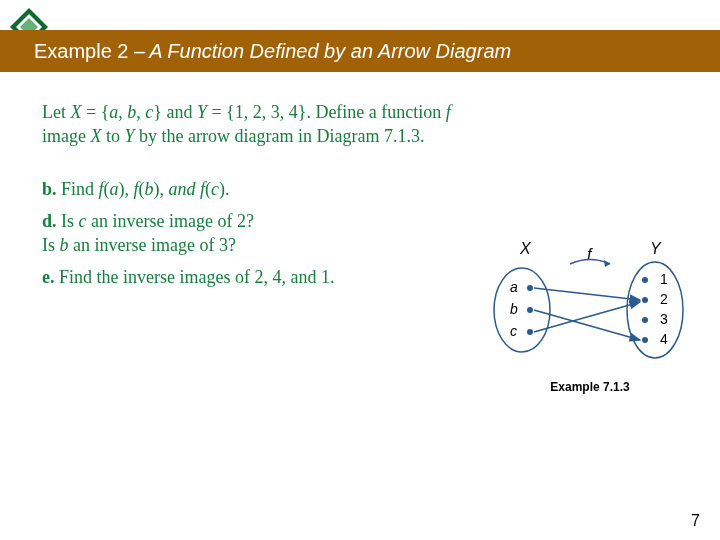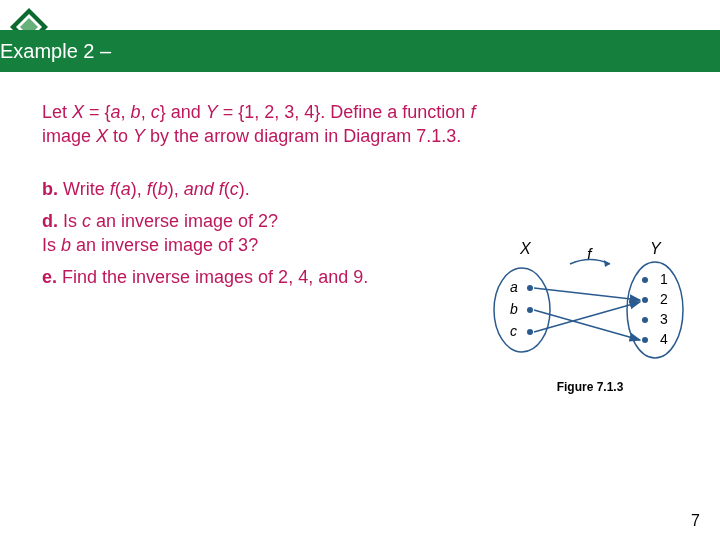--- a/index.html
+++ b/index.html
@@ -10,43 +10,45 @@
     font-family: Arial, Helvetica, sans-serif;
     position: relative;
     overflow: hidden;
   }
   .title-bar {
     position: absolute;
     top: 30px;
     left: 0;
     width: 100%;
     height: 42px;
-    background: #15803d;
+    background: #a16207;
     display: flex;
     align-items: center;
+    padding-left: 34px;
     color: #fff;
     font-size: 20px;
   }
   .title-bar .example-num { font-style: normal; }
   .title-bar .example-title { font-style: italic; margin-left: 4px; }
   .diamond-icon {
     position: absolute;
     top: 8px;
     left: 10px;
     width: 38px;
     height: 38px;
   }
   .content {
     position: absolute;
     top: 100px;
     left: 42px;
     width: 440px;
     font-size: 18px;
-    color: #be185d;
+    color: #15803d;
     line-height: 1.35;
+    font-family: Liberation Serif, serif;
   }
   .intro { width: 560px; margin-bottom: 28px; }
   .item { margin-bottom: 8px; }
   .item .lead { font-weight: bold; }
   .ital { font-style: italic; }
   .figure {
     position: absolute;
     top: 240px;
     left: 480px;
     width: 220px;
@@ -77,42 +79,43 @@
 <div class="diamond-icon">
   <svg viewBox="0 0 38 38" width="38" height="38">
     <polygon points="19,0 38,19 19,38 0,19" fill="#0d6a2f"></polygon>
     <polygon points="19,6 32,19 19,32 6,19" fill="#ffffff"></polygon>
     <polygon points="19,10 28,19 19,28 10,19" fill="#66b27a"></polygon>
   </svg>
 </div>
 
 <div class="title-bar">
   <span class="example-num">Example 2 –</span>
+  <span class="example-title">A Function Defined by an Arrow Diagram</span>
 </div>
 
 <div class="content">
   <div class="intro">
     <span>Let </span><span class="ital">X</span><span> = {</span><span class="ital">a</span><span>, </span><span class="ital">b</span><span>, </span><span class="ital">c</span><span>} and </span><span class="ital">Y</span><span> = {1, 2, 3, 4}. Define a function </span><span class="ital">f</span>
     <br>
     <span>image </span><span class="ital">X</span><span> to </span><span class="ital">Y</span><span> by the arrow diagram in Diagram 7.1.3.</span>
   </div>
 
 
   <div class="item">
-    <span class="lead">b.</span><span> Write </span><span class="ital">f</span><span>(</span><span class="ital">a</span><span>), </span><span class="ital">f</span><span>(</span><span class="ital">b</span><span>), </span><span class="ital">and </span><span class="ital">f</span><span>(</span><span class="ital">c</span><span>).</span>
+    <span class="lead">b.</span><span> Find </span><span class="ital">f</span><span>(</span><span class="ital">a</span><span>), </span><span class="ital">f</span><span>(</span><span class="ital">b</span><span>), </span><span class="ital">and </span><span class="ital">f</span><span>(</span><span class="ital">c</span><span>).</span>
   </div>
 
 
   <div class="item">
     <span class="lead">d.</span><span> Is </span><span class="ital">c</span><span> an inverse image of 2?</span><br>
     <span>Is </span><span class="ital">b</span><span> an inverse image of 3?</span>
   </div>
 
   <div class="item">
-    <span class="lead">e.</span><span> Find the inverse images of 2, 4, and 9.</span>
+    <span class="lead">e.</span><span> Find the inverse images of 2, 4, and 1.</span>
   </div>
 
 </div>
 
 <div class="figure">
   <svg viewBox="0 0 220 140" width="220" height="140">
 
     <text x="40" y="14" font-style="italic" font-size="16">X</text>
     <text x="170" y="14" font-style="italic" font-size="16">Y</text>
     <text x="107" y="20" font-style="italic" font-size="16">f</text>
@@ -141,16 +144,16 @@
 
     <defs>
       <marker id="arr" markerWidth="8" markerHeight="8" refX="7" refY="3" orient="auto">
         <path d="M0,0 L8,3 L0,6 Z" fill="#2a5a8e"></path>
       </marker>
     </defs>
     <line x1="54" y1="48" x2="160" y2="60" stroke="#2a5a8e" stroke-width="1.5" marker-end="url(#arr)"></line>
     <line x1="54" y1="70" x2="160" y2="100" stroke="#2a5a8e" stroke-width="1.5" marker-end="url(#arr)"></line>
     <line x1="54" y1="92" x2="160" y2="62" stroke="#2a5a8e" stroke-width="1.5" marker-end="url(#arr)"></line>
   </svg>
-  <div class="figure-caption">Figure 7.1.3</div>
+  <div class="figure-caption">Example 7.1.3</div>
 </div>
 
 <div class="page-num">7</div>
 
 </body></html>

